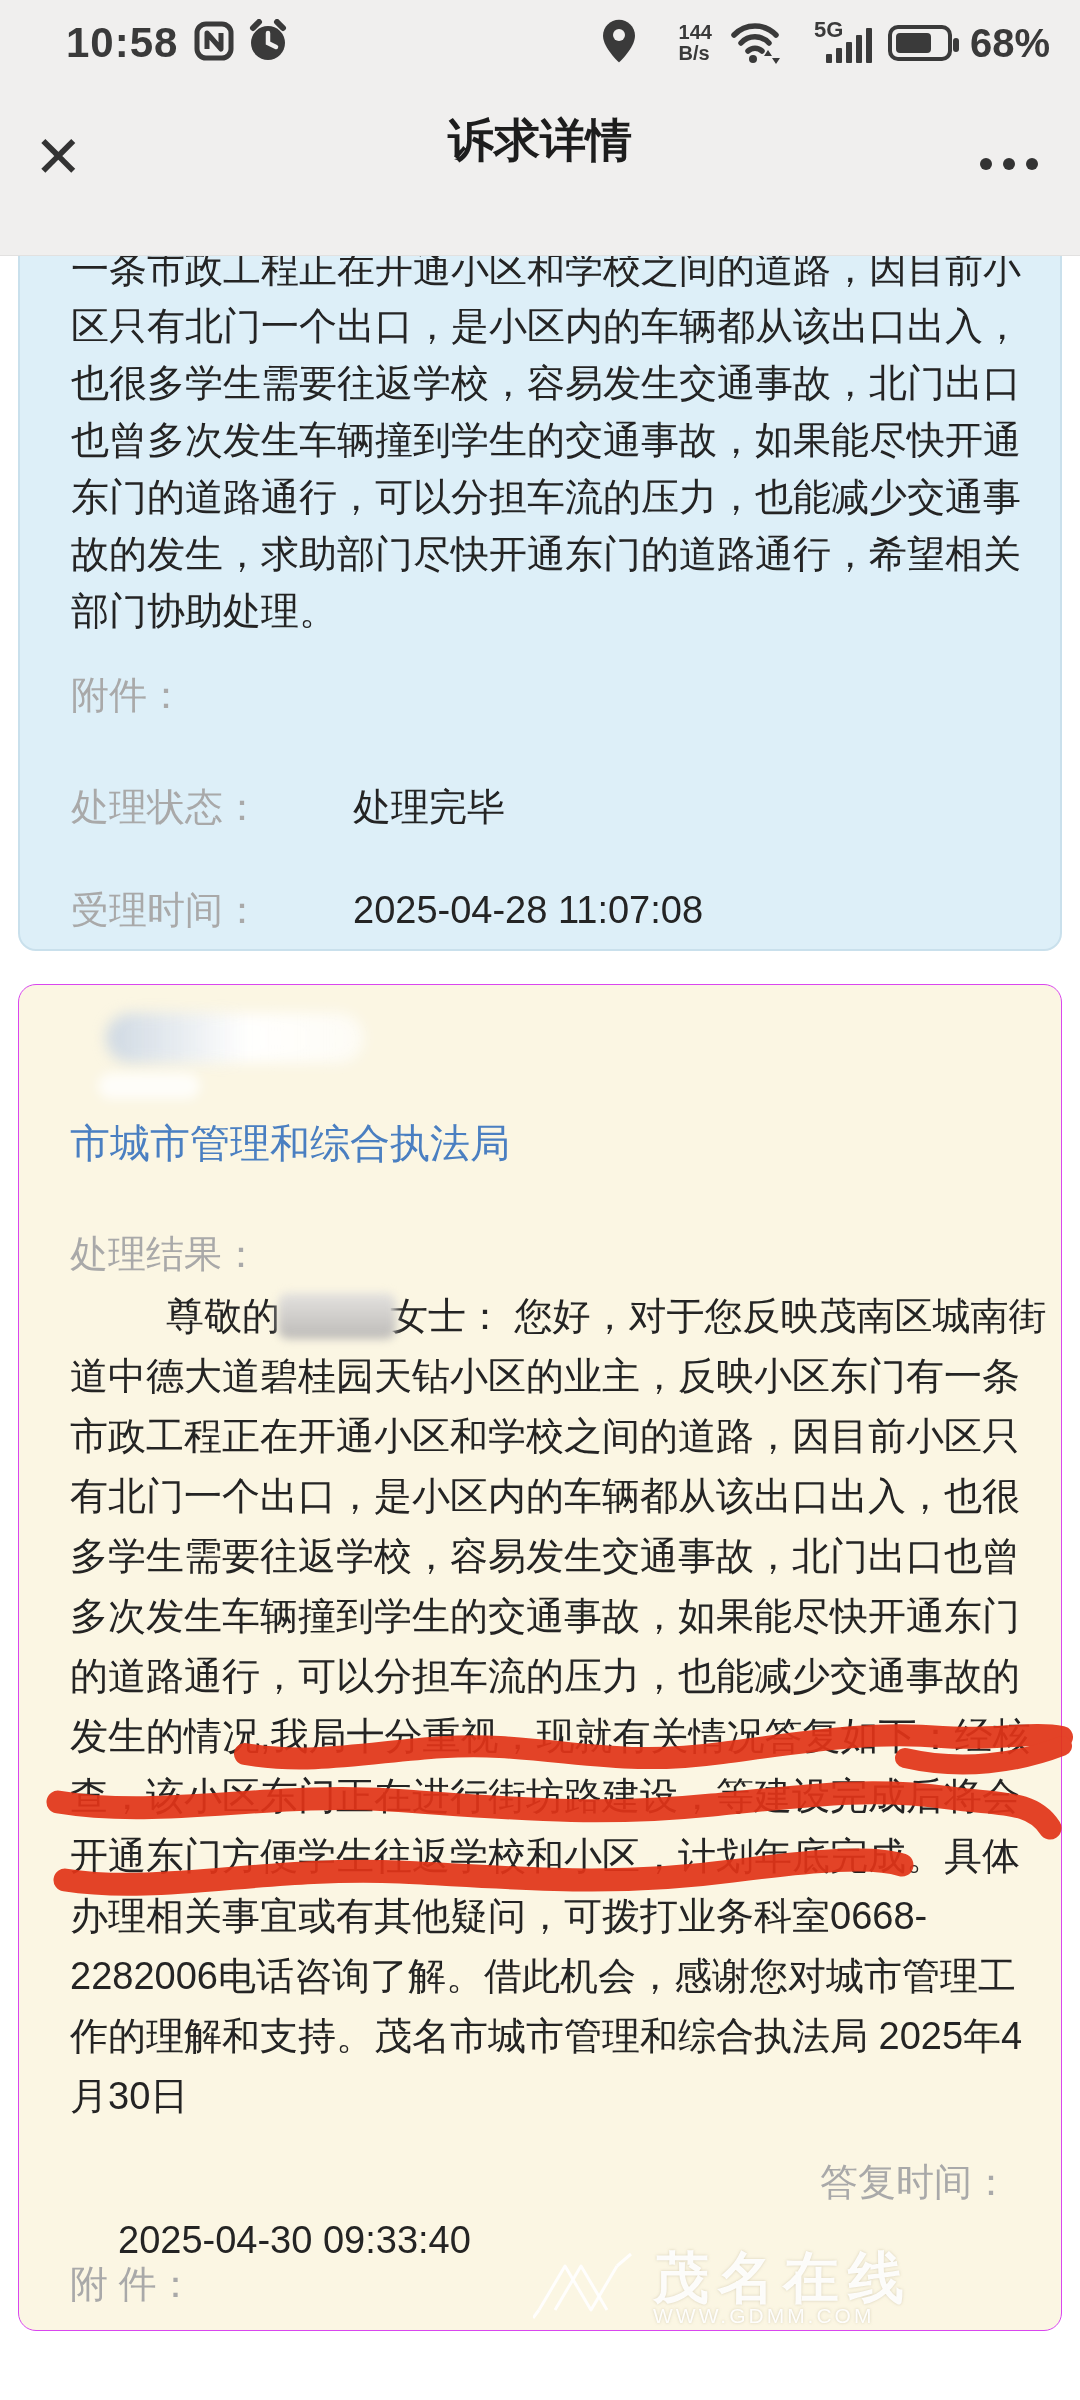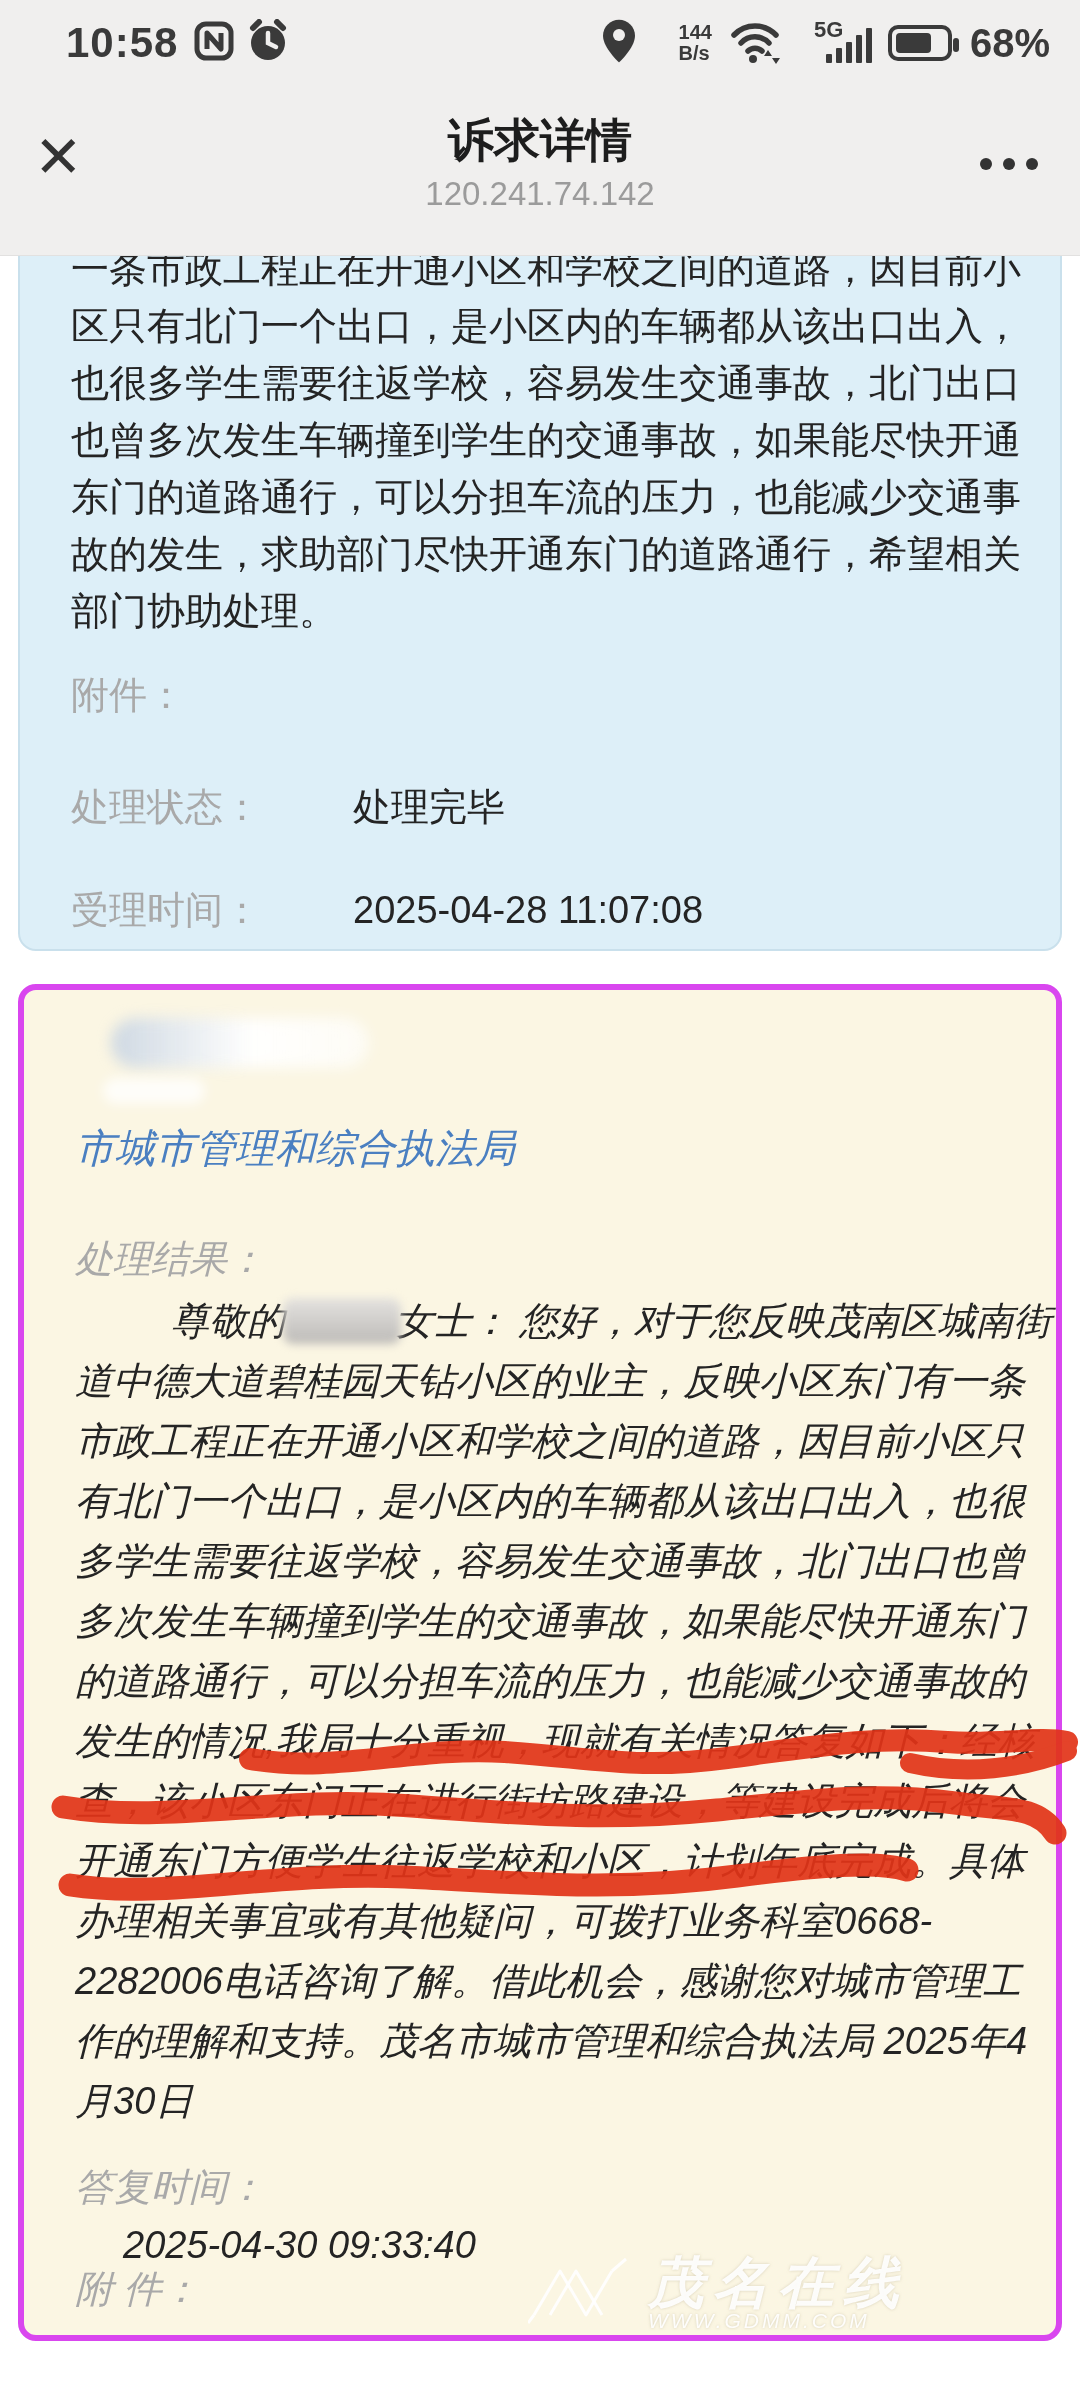--- a/index.html
+++ b/index.html
@@ -46,43 +46,43 @@
   .tline{ font-size:38px; white-space:nowrap; color:#242424; }
   .req-lines .tline{ line-height:57px; }
   .label{ color:#a9a9a9; font-size:38px; }
   .attach-label{ margin-top:33px; line-height:44px; }
   .kv-row{ display:flex; font-size:38px; line-height:57px; }
   .kv-row .label{ width:282px; flex:none; line-height:57px; }
   .row-status{ margin-top:62px; }
   .row-accepted{ margin-top:46px; }
   
   .card-reply{
-    margin-top:33px; background:#fbf6e3; border:6px solid #d946ef;
-    padding:0 51px 24px; position:relative;font-style:italic;
+    margin-top:33px; background:#fbf6e3; border:1px solid #d946ef;
+    padding:0 51px 24px; position:relative;
   }
   .blur-zone{ height:130px; position:relative; }
   .blob1{
     position:absolute; left:36px; top:28px; width:258px; height:50px; border-radius:25px;
     background:linear-gradient(90deg,rgba(170,192,226,.55),rgba(255,255,255,.95) 55%,rgba(255,255,255,.65));
     filter:blur(7px);
   }
   .blob2{ position:absolute; left:28px; top:88px; width:102px; height:26px; border-radius:13px;
     background:rgba(255,255,255,.8); filter:blur(6px); }
   .dept{ font-size:40px; line-height:57px; color:#4a7fc1; font-weight:500; cursor:pointer; }
   .result-label{ margin-top:60px; line-height:44px; }
   .para-wrap{ position:relative; margin-top:10px; }
   .para-wrap .tline{ line-height:60px; }
   .line-salutation{ padding-left:96px; font-size:38px; line-height:60px; white-space:nowrap; }
   .blur-name{
     display:inline-block; width:118px; height:46px; border-radius:10px;
     background:linear-gradient(180deg,#e4e2df,#bdbbb8);
     filter:blur(4px); vertical-align:-10px; margin:0 -6px 0 -2px;
   }
   .marks-svg{ position:absolute; left:0; top:0; width:920px; height:840px; overflow:visible; pointer-events:none; }
-  .reply-time-label{ margin-top:34px; line-height:44px; }
+  .reply-time-label{ margin-top:34px; line-height:44px;text-align:right; }
   .reply-time-value{ margin-top:14px; line-height:44px; font-size:38px; padding-left:48px; white-space:nowrap; }
   .attach2-label{ line-height:44px; }
   
   .watermark{
     position:absolute; right:148px; bottom:2px; display:flex; align-items:flex-end; gap:16px;
     color:rgba(255,255,255,.92); text-shadow:0 0 3px rgba(185,175,145,.55);
   }
   .wm-col{ display:flex; flex-direction:column; align-items:flex-start; }
   .wm-text{ font-size:56px; letter-spacing:9px; line-height:46px; font-weight:700; }
   .wm-url{ font-size:21px; letter-spacing:3px; margin-top:3px; font-weight:400; }
@@ -142,21 +142,20 @@
         <span class="bat-nub"></span>
     </span>
     <span class="bat-pct">68%</span>
   </span>
 </div>
 
 <div class="navbar">
   <span class="nav-close">✕</span>
   <div class="nav-center">
     <div class="nav-title">诉求详情</div>
-    <div class="nav-sub">120.241.74.142</div>
   </div>
   <span class="nav-more">
       <i></i>
       <i></i>
       <i></i>
     </span>
 </div>
 
 <div class="content">
 

